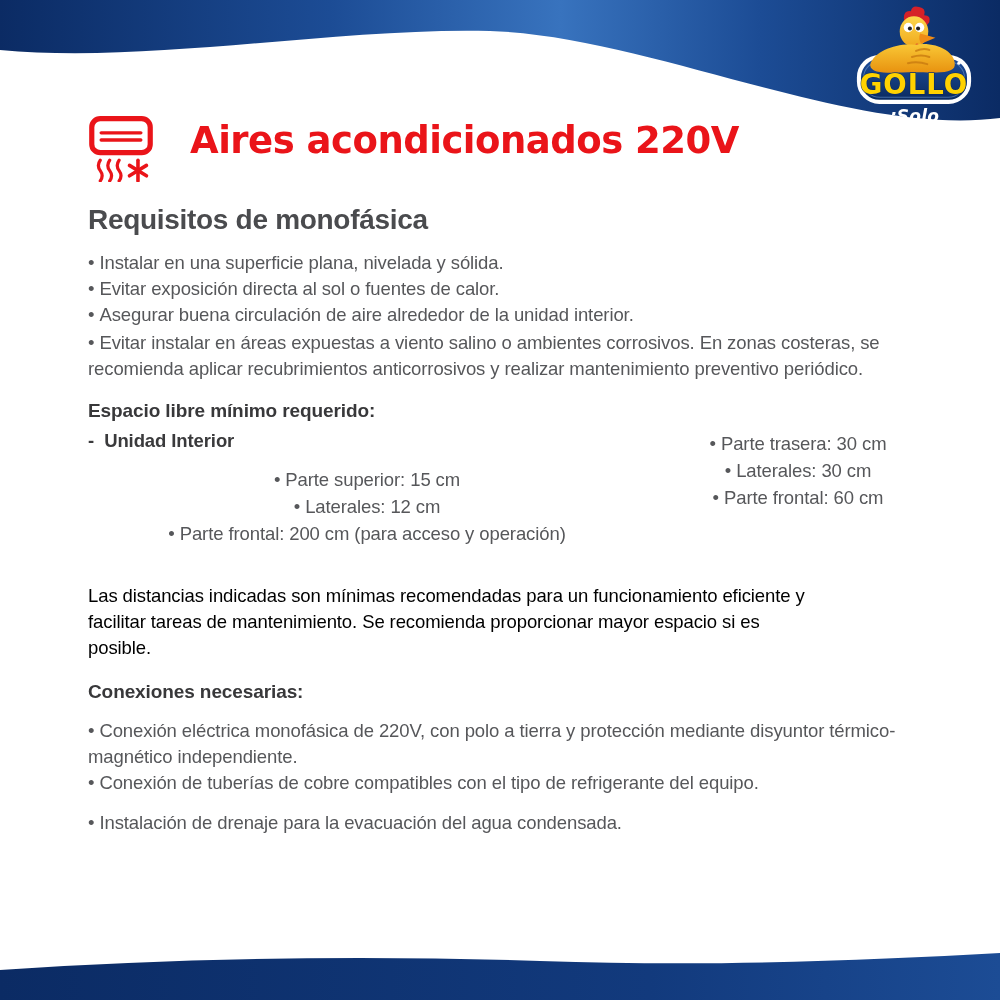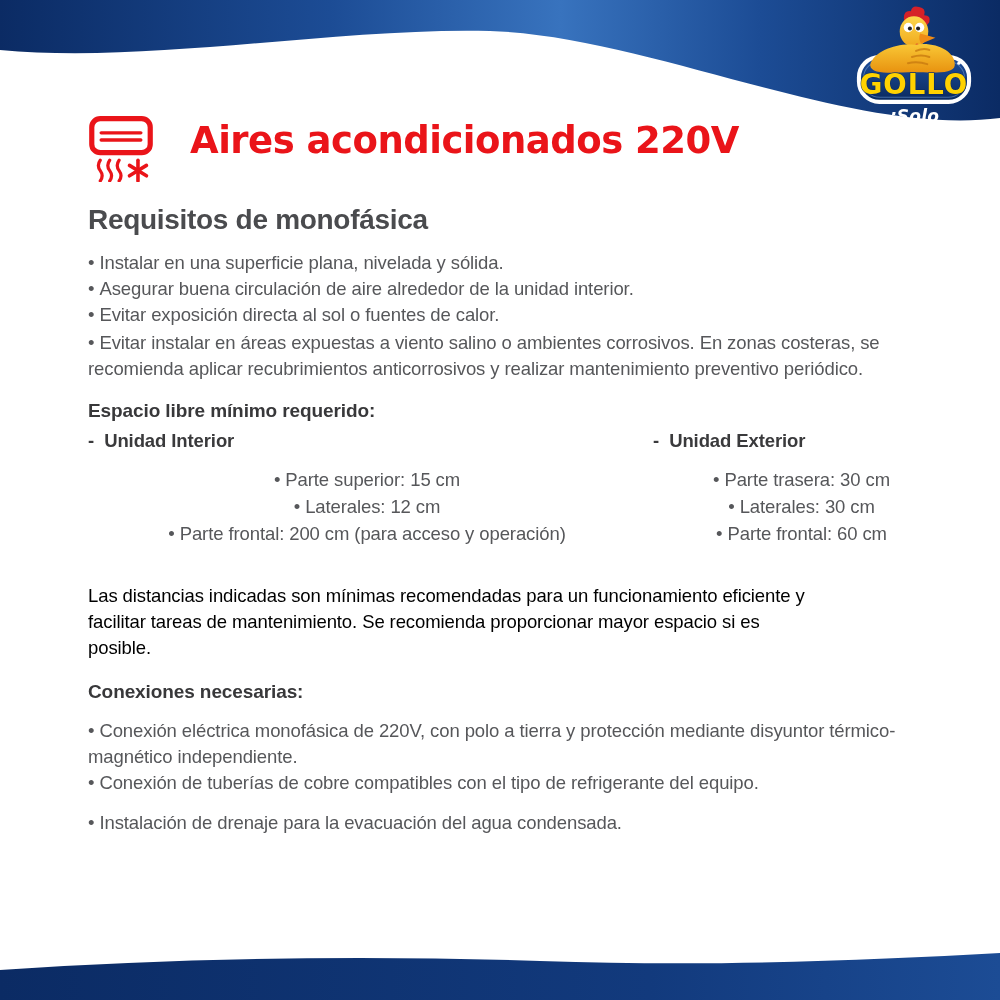--- a/index.html
+++ b/index.html
@@ -44,21 +44,21 @@
     margin-top:24px;font-size:19px;font-weight:bold;color:#38383a;letter-spacing:-.1px;
   }
 
   .blist{margin-top:14px;}
   .bullet{
     font-size:18.5px;color:#56575a;line-height:26px;letter-spacing:-.1px;
   }
   .bullet::before{content:"•\00a0";}
   .bullet.wide{max-width:800px;margin-top:2px;}
 
-  .cols{display:grid;grid-template-columns:558px 1fr;margin-top:8px;gap:7px;}
+  .cols{display:grid;grid-template-columns:558px 1fr;margin-top:8px;}
   .col-head{
     font-size:18.5px;font-weight:bold;color:#3a3a3c;margin-bottom:14px;letter-spacing:-.1px;
   }
   .col-head::before{content:"-\00a0\00a0";}
   .col .bullet{line-height:27px;text-align:center;}
 
   .note{
     margin-top:36px;max-width:738px;font-size:18.5px;color:#000000;line-height:26px;letter-spacing:-.1px;
   }
 
@@ -151,35 +151,34 @@
           <line x1="44" y1="67.5" x2="62" y2="56.5"></line>
         </g>
       </svg>
       <div class="doc-title">Aires acondicionados 220V</div>
     </div>
 
     <div class="subtitle">Requisitos de monofásica</div>
 
     <div class="blist">
       <div class="bullet">Instalar en una superficie plana, nivelada y sólida.</div>
+      <div class="bullet">Evitar exposición directa al sol o fuentes de calor.</div>
       <div class="bullet">Asegurar buena circulación de aire alrededor de la unidad interior.</div>
-      <div class="bullet">Evitar exposición directa al sol o fuentes de calor.</div>
       <div class="bullet wide">Evitar instalar en áreas expuestas a viento salino o ambientes corrosivos. En zonas costeras, se recomienda aplicar recubrimientos anticorrosivos y realizar mantenimiento preventivo periódico.</div>
     </div>
 
     <div class="sec-head" style="margin-top:18px;">Espacio libre mínimo requerido:</div>
     <div class="cols">
       <div class="col">
         <div class="col-head">Unidad Interior</div>
         <div class="bullet">Parte superior: 15 cm</div>
         <div class="bullet">Laterales: 12 cm</div>
         <div class="bullet">Parte frontal: 200 cm (para acceso y operación)</div>
       </div>
       <div class="col">
-        <div class="col-head">Unidad Exterior</div>
         <div class="bullet">Parte trasera: 30 cm</div>
         <div class="bullet">Laterales: 30 cm</div>
         <div class="bullet">Parte frontal: 60 cm</div>
       </div>
     </div>
 
     <div class="note">Las distancias indicadas son mínimas recomendadas para un funcionamiento eficiente y facilitar tareas de mantenimiento. Se recomienda proporcionar mayor espacio si es posible.</div>
 
     <div class="sec-head" style="margin-top:20px;">Conexiones necesarias:</div>
     <div class="blist clist">

